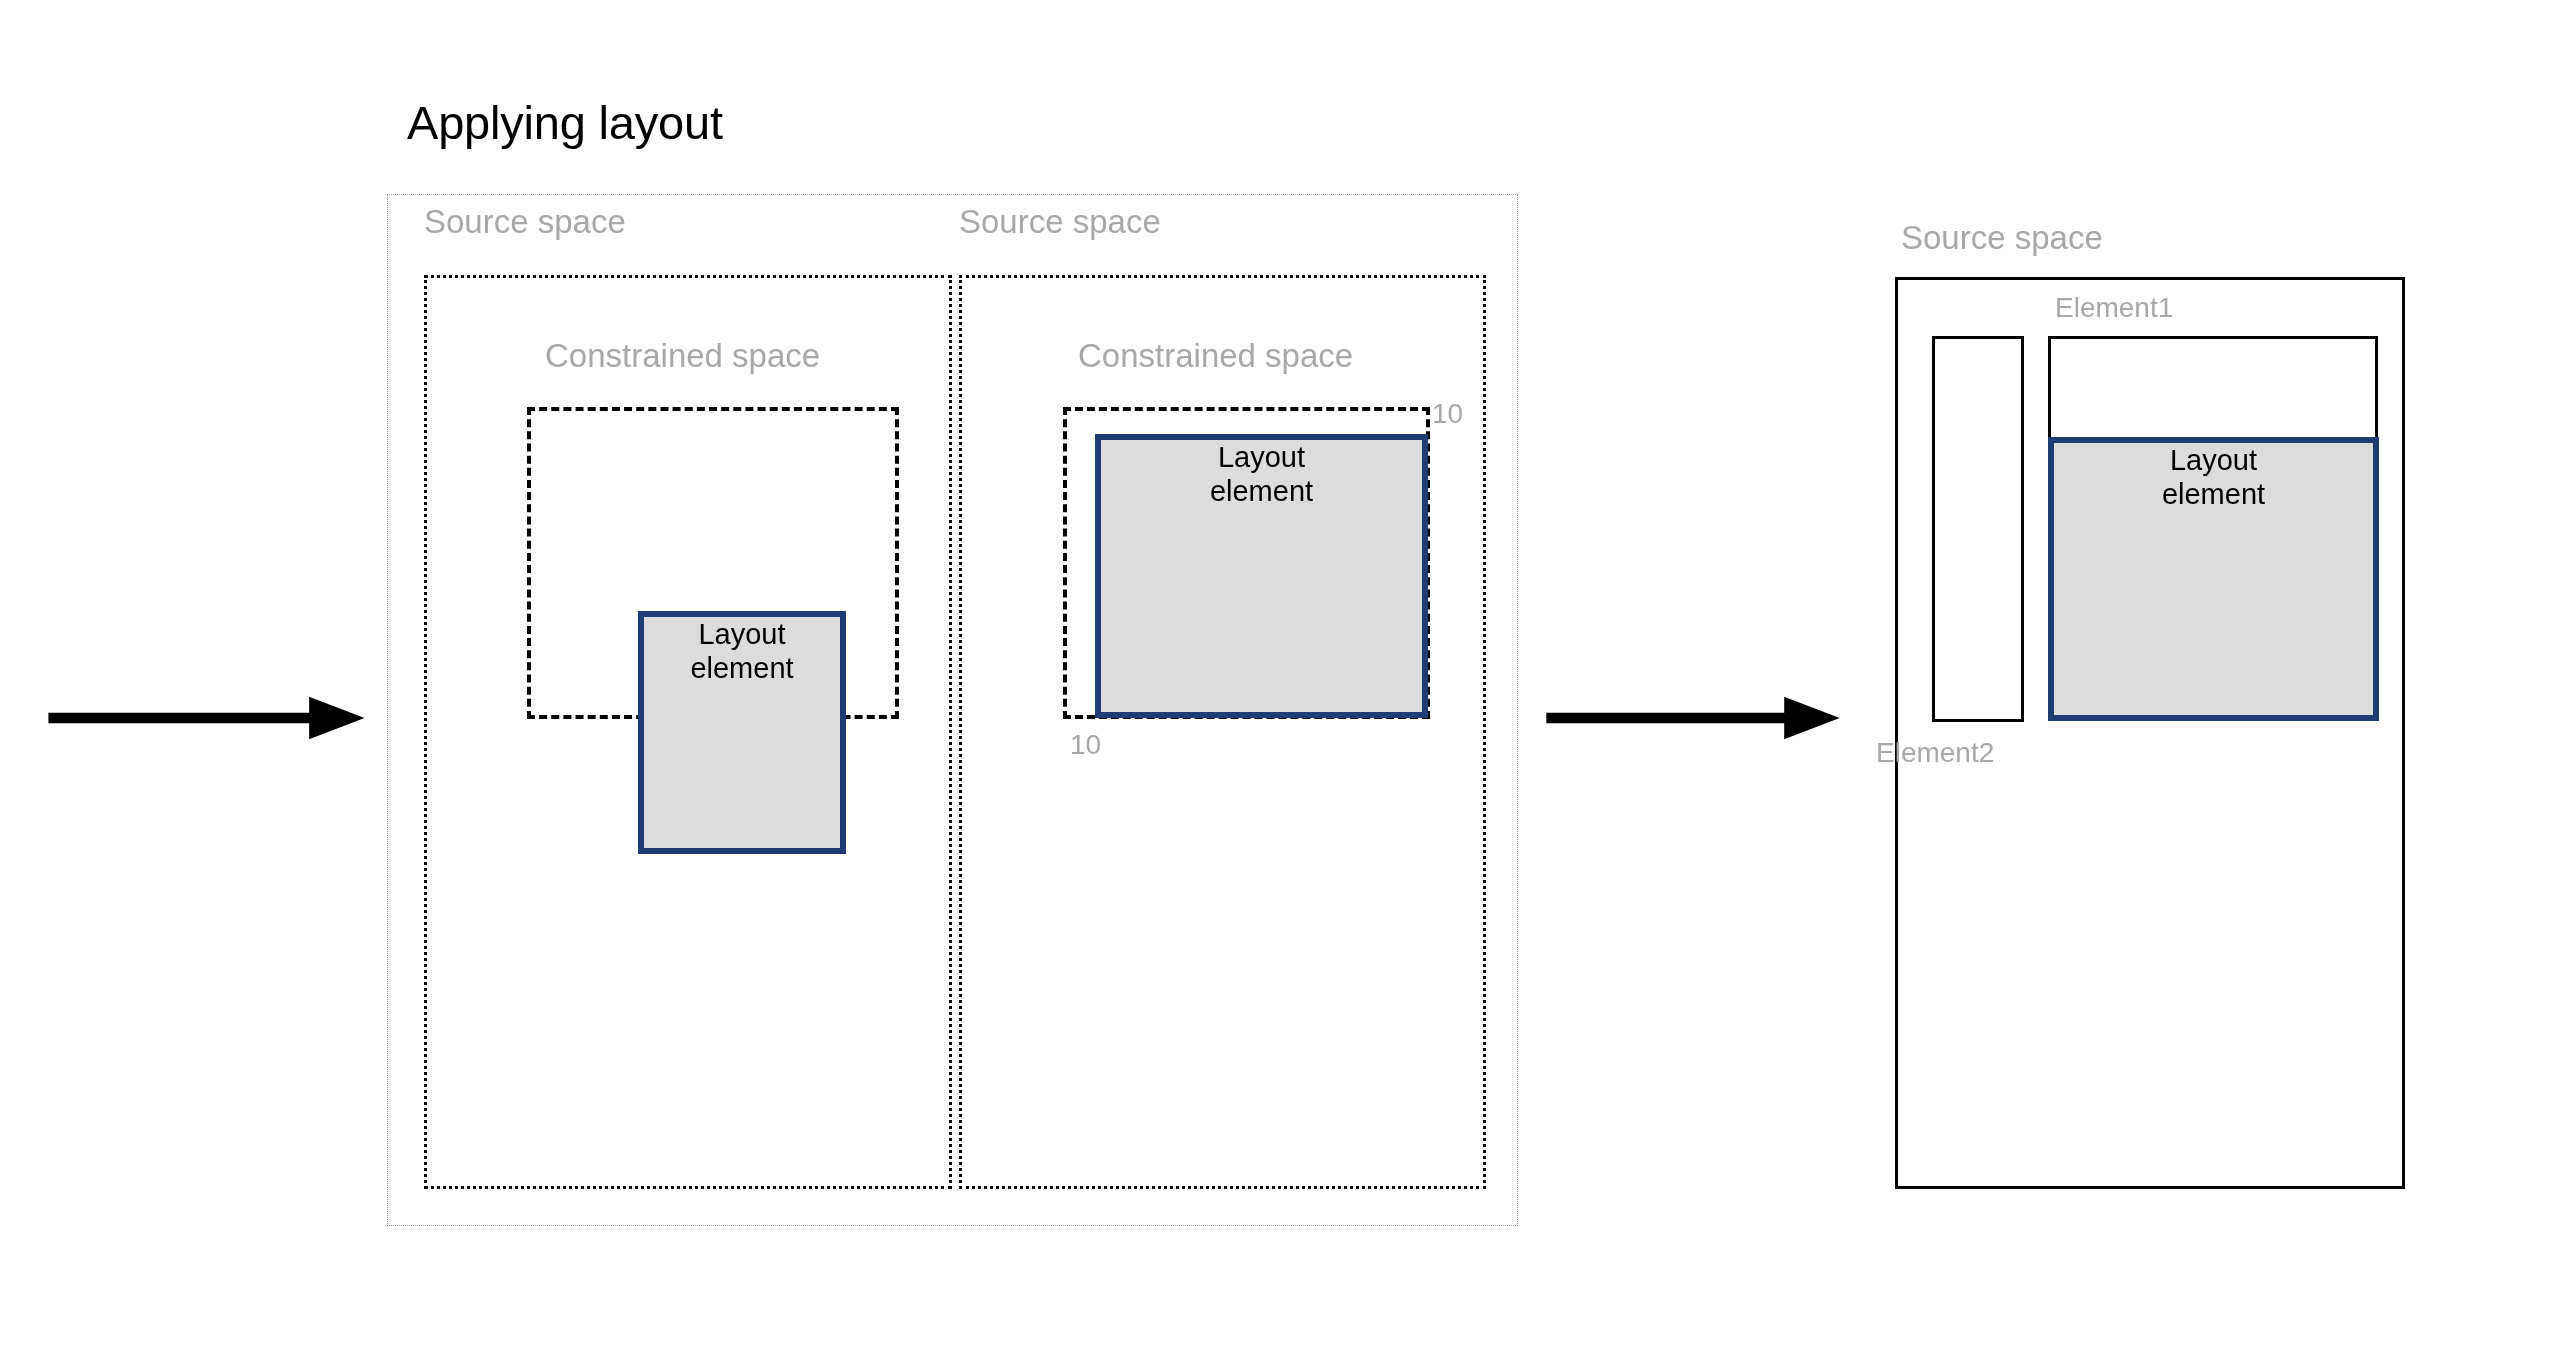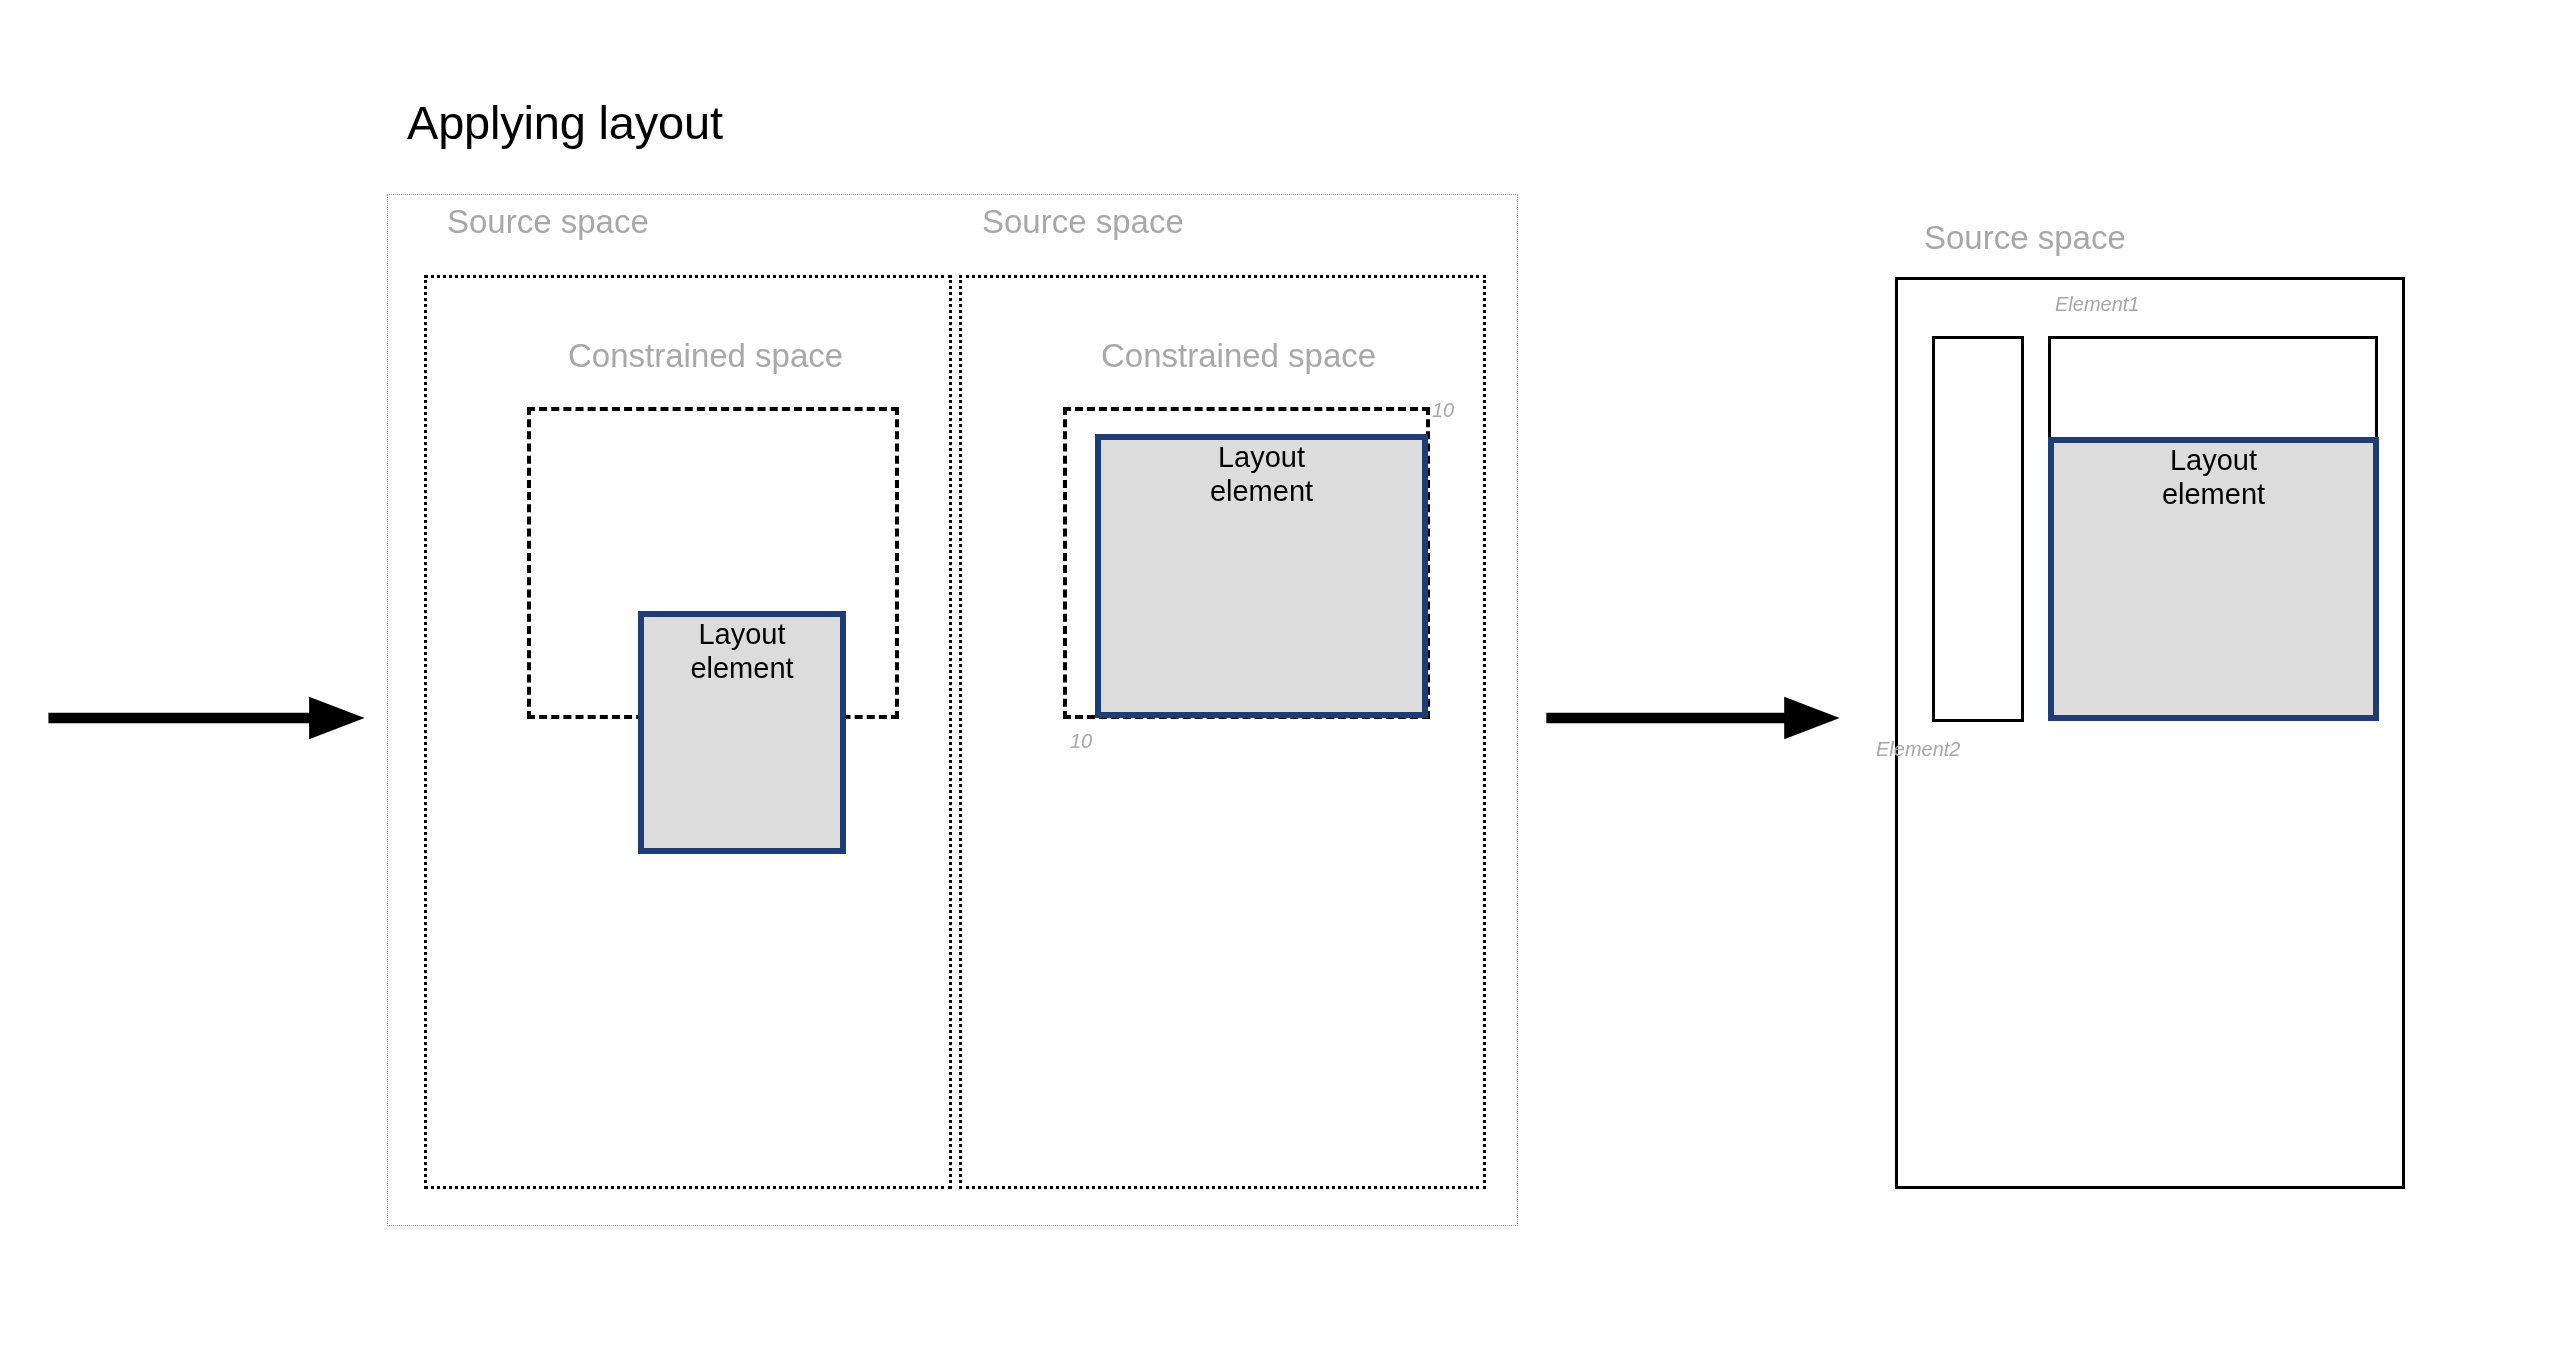--- a/index.html
+++ b/index.html
@@ -86,28 +86,26 @@
     color: #000000;
   }
   .layout-element span { display: block; }
 
   
   .caption {
     color: #a8a8a8;
     font-size: 33px;
     line-height: 1;
     white-space: nowrap;
-    margin-left: 23px;
   }
   .caption-small {
     color: #a8a8a8;
-    font-size: 20px;
+    font-size: 28px;
     line-height: 1;
     white-space: nowrap;
-    font-style: italic;
   }
 
   
   .arrow { display: block; }
 </style>
 </head>
 <body>
 
 <div class="stage">
 

